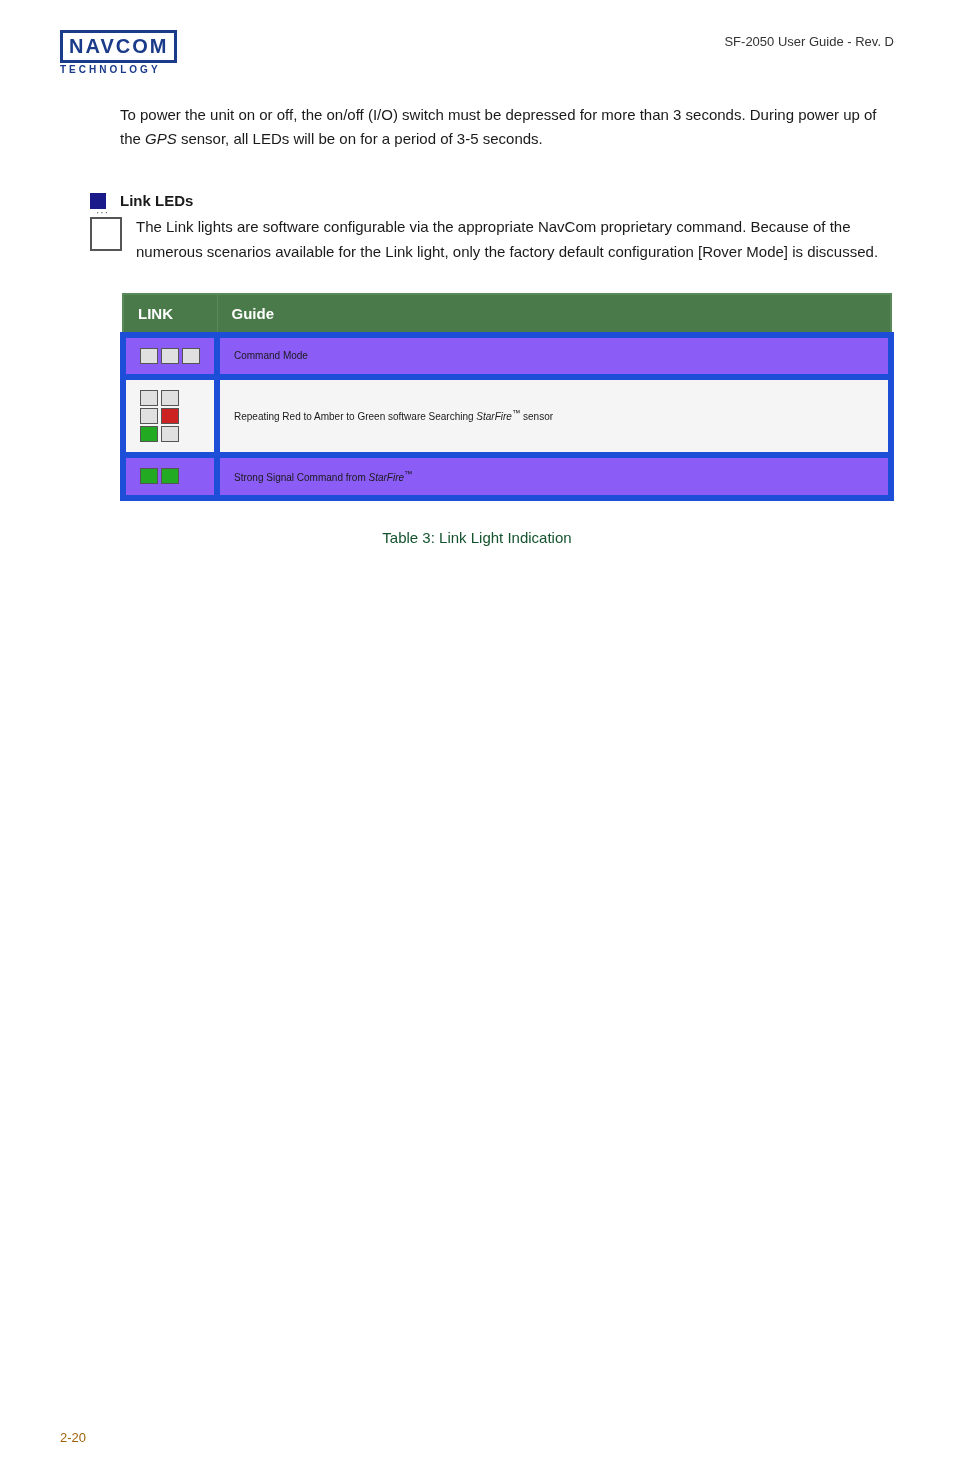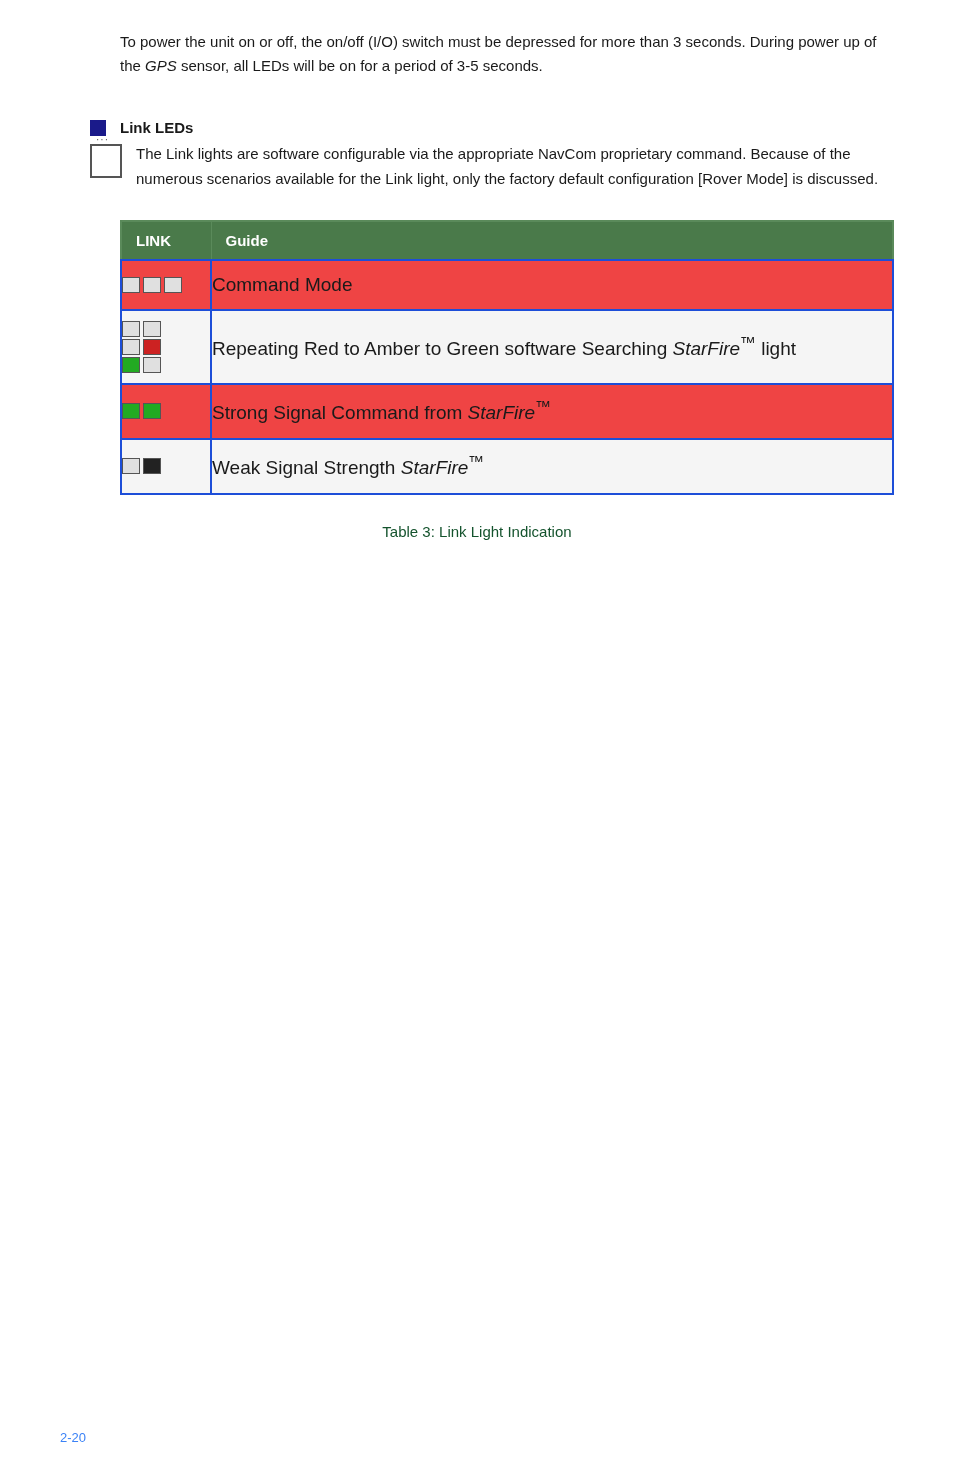--- a/index.html
+++ b/index.html
@@ -136,29 +136,29 @@
       background: #4a7a4a;
       color: white;
       text-align: left;
       padding: 10px 14px;
       font-size: 15px;
       font-weight: bold;
       border: 1px solid #5a8a5a;
     }
 
     .link-table td {
-      padding: 10px 0;
-      border: 2px solid #1d4ed8;
+      padding: 10px 14px;
+      border: 6px solid #1d4ed8;
       vertical-align: middle;
-      font-size: 19px;
+      font-size: 10px;
       line-height: 1.5;
     }
 
     .link-table tr {
-      background: #ef4444;
+      background: #8b5cf6;
     }
 
     .link-table tr:nth-child(even) {
       background: #f5f5f5;
     }
 
     
     .led-group {
       display: flex;
       flex-direction: column;
@@ -204,35 +204,42 @@
       margin-top: 10px;
       color: #14532d;
     }
 
     
     .page-number {
       position: absolute;
       bottom: 30px;
       left: 60px;
       font-size: 13px;
-      color: #3b82f6;
+      color: #a16207;
     }
 
     
     .led-single-row {
       display: flex;
       gap: 3px;
       align-items: center;
     }
   </style>
 </head>
 <body>
 
 <div class="page-container">
 
+  <div class="header">
+    <div class="logo-container">
+      <div class="logo-text">NAVCOM</div>
+      <div class="logo-sub">TECHNOLOGY</div>
+    </div>
+    <div class="header-title">SF-2050 User Guide - Rev. D</div>
+  </div>
 
   <div class="intro-text">
     <span>To power the unit on or off, the on/off (I/O) switch must be depressed for more than 3 seconds. During power up of the </span><span class="italic">GPS</span><span> sensor, all LEDs will be on for a period of 3-5 seconds.</span>
   </div>
 
   <div class="bullet-section">
     <div class="bullet-square"></div>
     <div class="bullet-label">Link LEDs</div>
   </div>
 
@@ -274,48 +281,37 @@
               <div class="led empty"></div>
               <div class="led red"></div>
             </div>
             <div class="led-row">
               <div class="led green"></div>
               <div class="led empty"></div>
             </div>
           </div>
         </td>
         <td>
-          <span>Repeating Red to Amber to Green software Searching </span><span class="italic-text">StarFire</span><sup>™</sup><span> light</span>
+          <span>Repeating Red to Amber to Green software Searching </span><span class="italic-text">StarFire</span><sup>™</sup><span> sensor</span>
         </td>
       </tr>
 
       <tr>
         <td>
           <div class="led-single-row">
             <div class="led green"></div>
             <div class="led green"></div>
           </div>
         </td>
         <td>
           <span>Strong Signal Command from </span><span class="italic-text">StarFire</span><sup>™</sup>
         </td>
       </tr>
 
 
-      <tr>
-        <td>
-          <div class="led-single-row">
-            <div class="led empty"></div>
-            <div class="led dark"></div>
-          </div>
-        </td>
-        <td>
-          <span>Weak Signal Strength </span><span class="italic-text">StarFire</span><sup>™</sup>
-        </td>
-      </tr>
     </tbody>
   </table>
 
   <div class="table-caption">Table 3: Link Light Indication</div>
 
 </div>
 
 <div class="page-number">2-20</div>
 
 </body></html>

